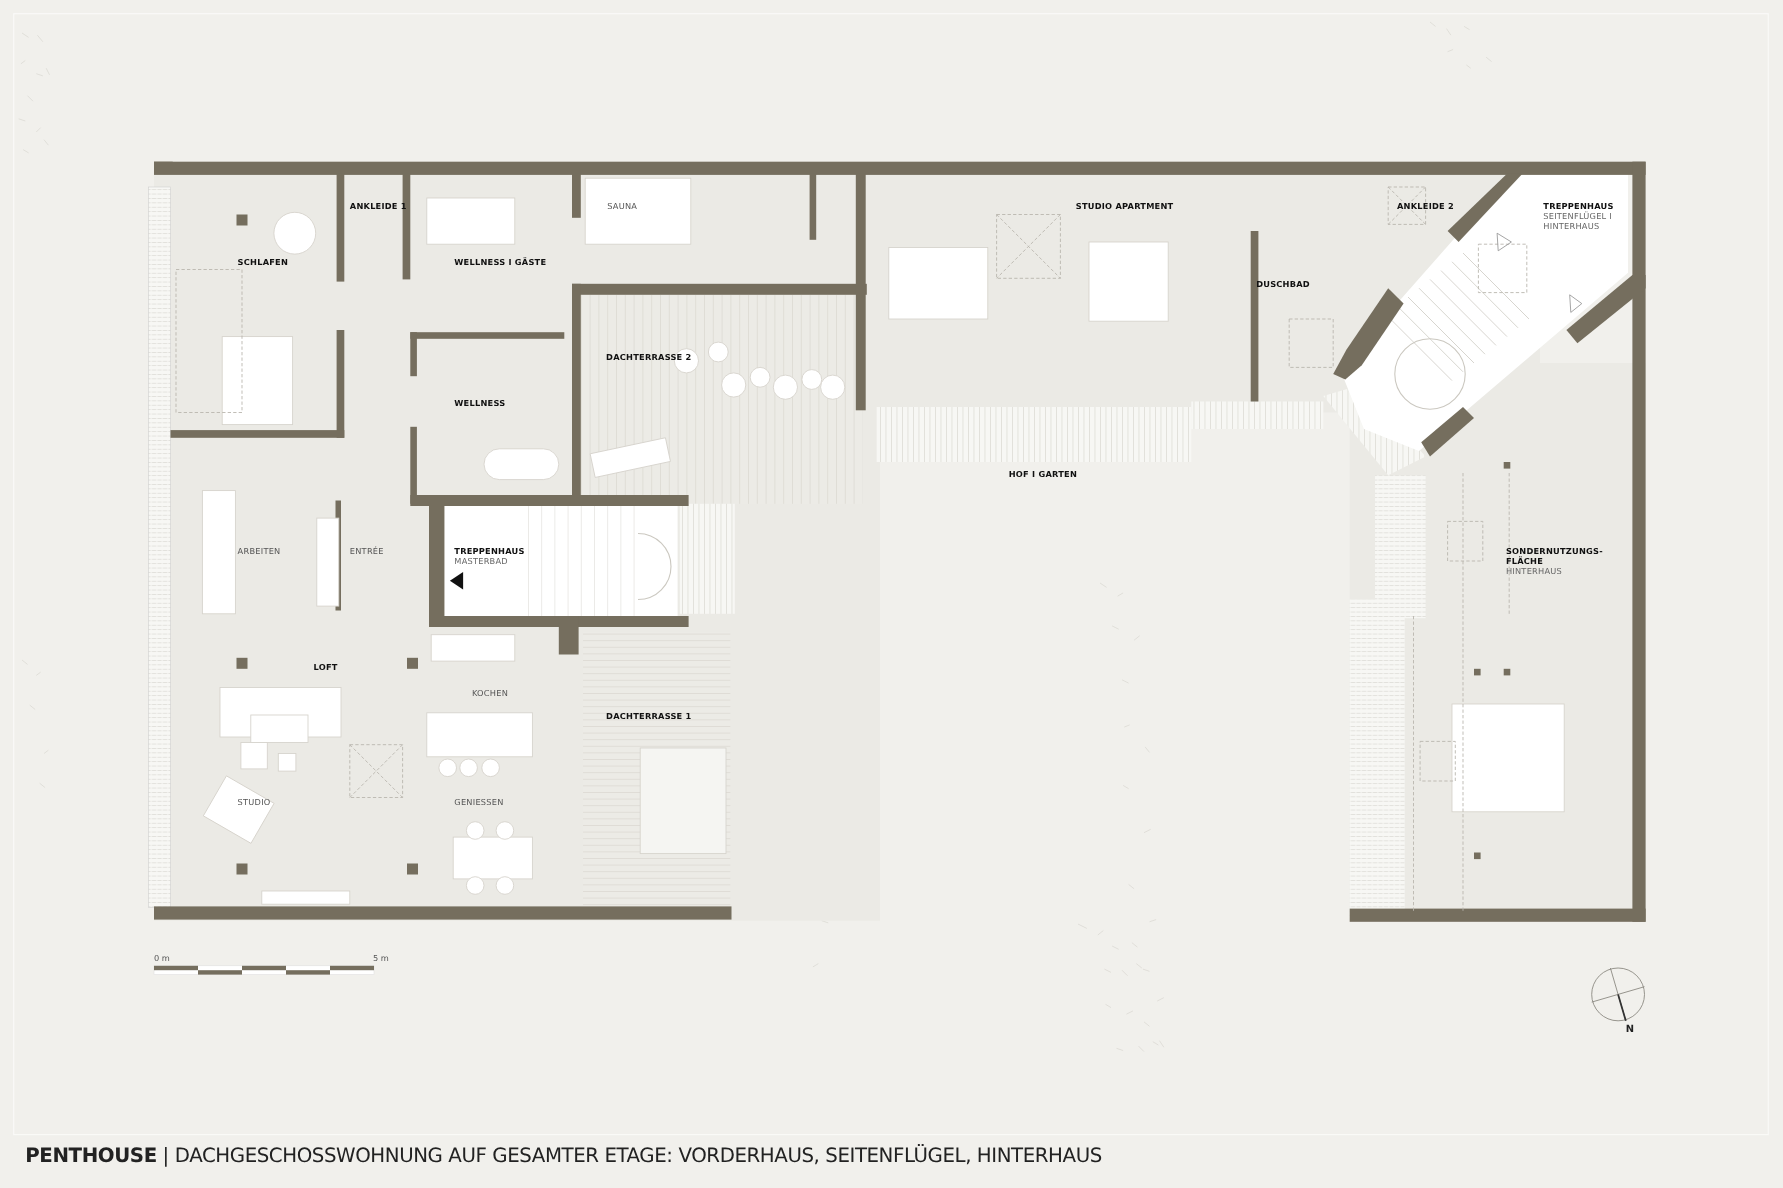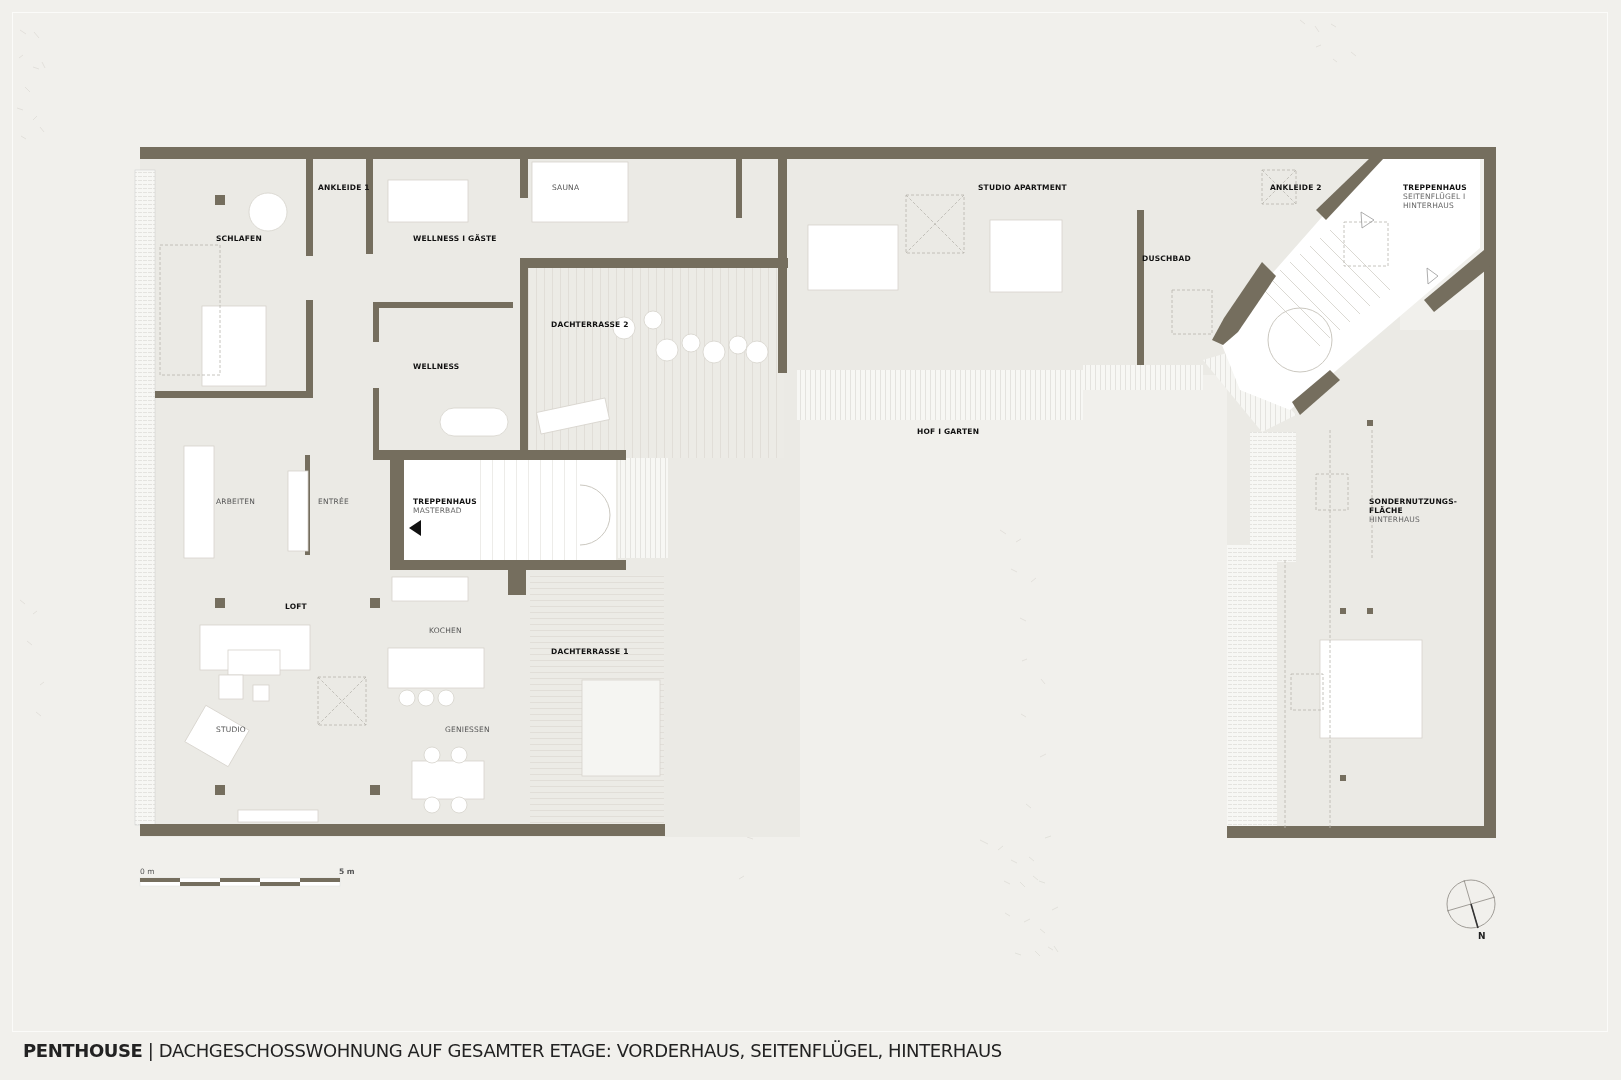--- a/index.html
+++ b/index.html
@@ -251,27 +251,27 @@
 <div class="lbl l" style="left:216px;top:497px;">ARBEITEN</div>
 <div class="lbl l" style="left:318px;top:497px;">ENTRÉE</div>
 <div class="lbl b" style="left:413px;top:497px;">
   <span>TREPPENHAUS</span>
   <span class="sub">MASTERBAD</span>
 </div>
 <div class="lbl b" style="left:285px;top:602px;">LOFT</div>
 <div class="lbl l" style="left:413px;top:626px;padding-left:16px;">KOCHEN</div>
 <div class="lbl b" style="left:551px;top:647px;">DACHTERRASSE 1</div>
 <div class="lbl l" style="left:216px;top:725px;">STUDIO</div>
-<div class="lbl l" style="left:413px;top:725px;margin-left:32px;">GENIESSEN</div>
+<div class="lbl l" style="left:413px;top:725px;">GENIESSEN</div>
 <div class="lbl b" style="left:1369px;top:497px;">
   <span style="display:block">SONDERNUTZUNGS-</span>
   <span style="display:block">FLÄCHE</span>
   <span class="sub">HINTERHAUS</span>
 </div>
 
 <div class="scale-lbl" style="left:140px;top:867px;">0 m</div>
-<div class="scale-lbl" style="left:339px;top:867px;font-weight:bold;">5 m</div>
+<div class="scale-lbl" style="left:339px;top:867px;">5 m</div>
 
 <div class="north-lbl" style="left:1478px;top:931px;">N</div>
 
 <div class="caption">
   <span class="strong">PENTHOUSE</span><span> | </span><span>DACHGESCHOSSWOHNUNG AUF GESAMTER ETAGE: VORDERHAUS, SEITENFLÜGEL, HINTERHAUS</span>
 </div>
 
 </body></html>

